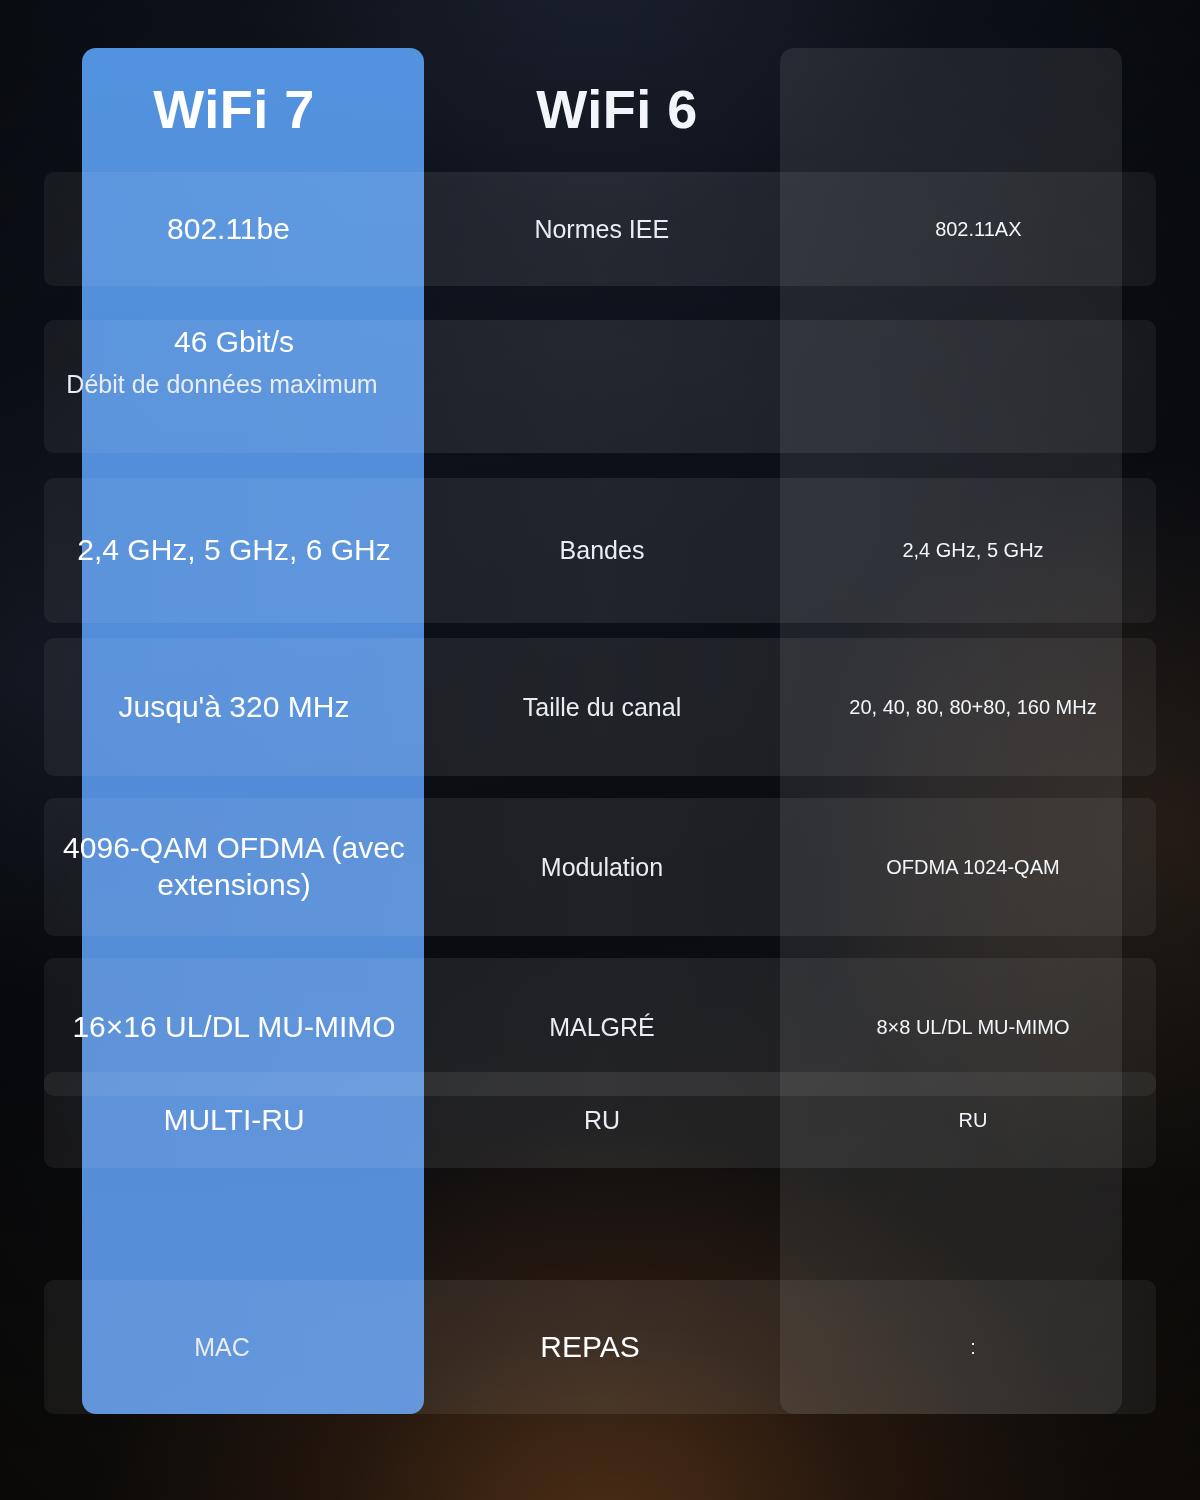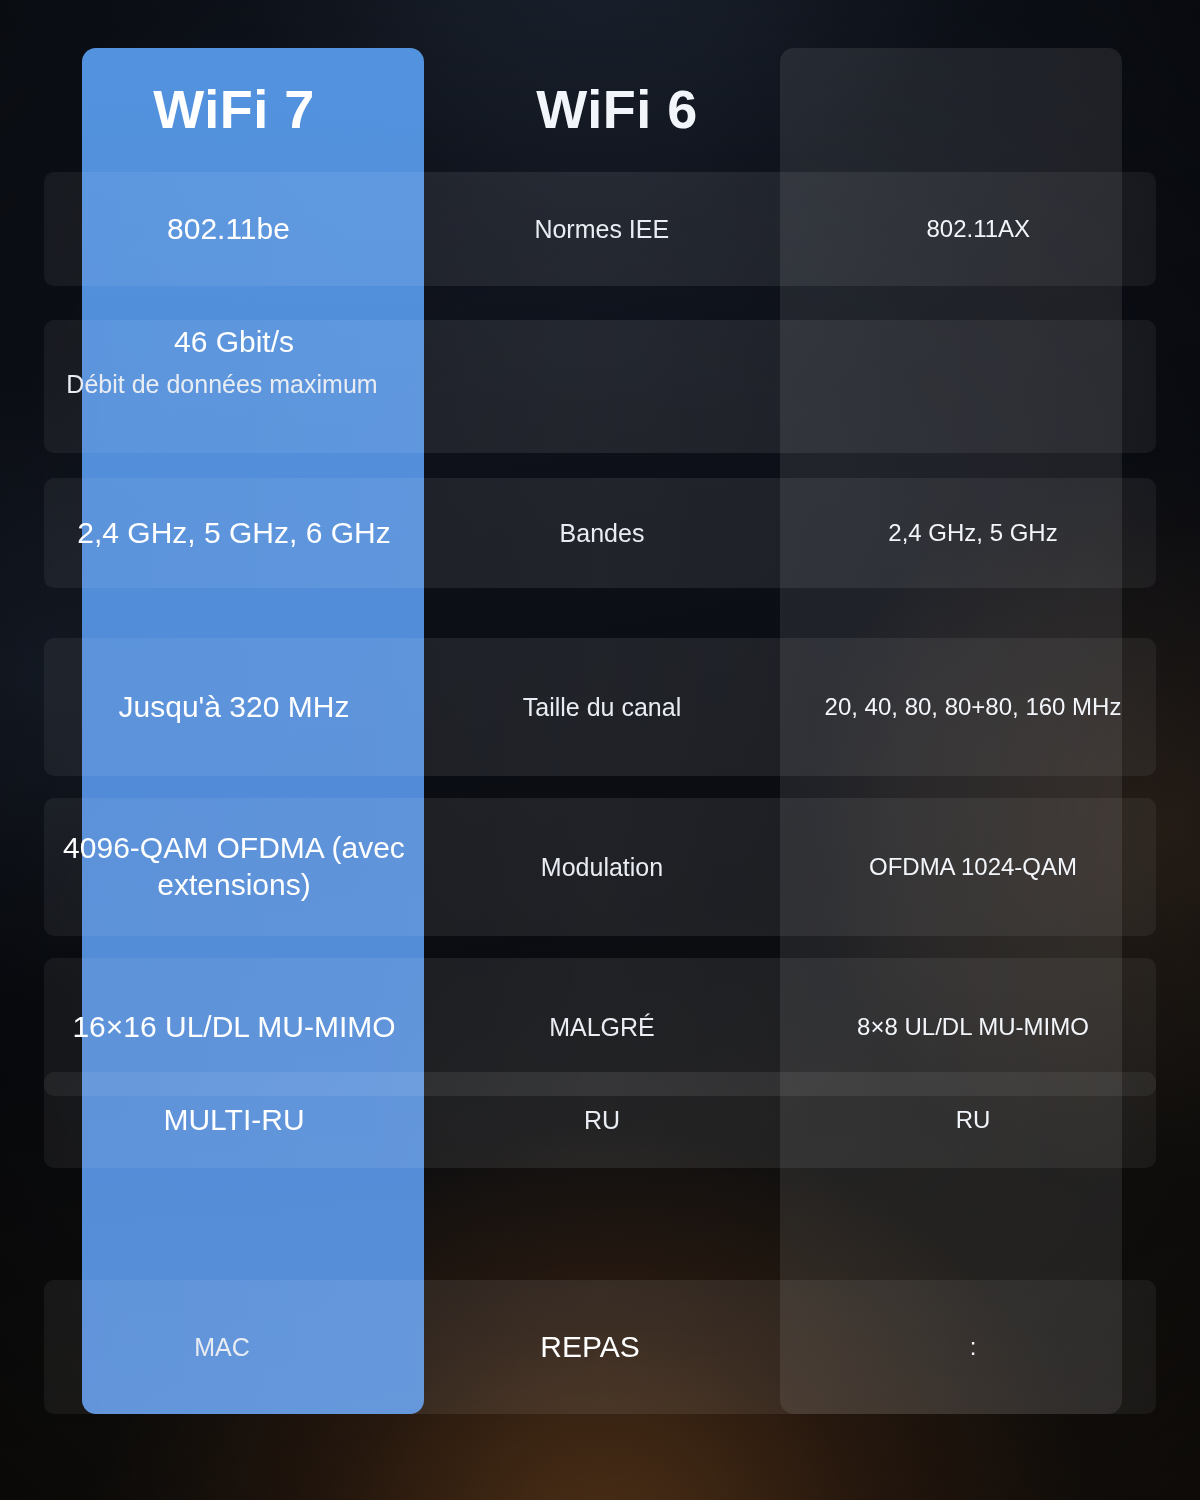--- a/index.html
+++ b/index.html
@@ -97,21 +97,21 @@
     color: #ffffff;
     padding: 4px 14px;
     line-height: 1.22;
   }
   .cell.left   { width: 380px; }
   .cell.mid    { width: 356px; }
   .cell.right  { width: 376px; padding-left: 24px; }
 
   .cell.left   { font-size: 30px; }
   .cell.mid    { font-size: 25px; color: #e9edf3; }
-  .cell.right  { font-size: 24px; color: #f2f5f9; }
+  .cell.right  { font-size: 20px; color: #f2f5f9; }
 
   .row.head .cell.left {
     font-size: 54px;
     font-weight: bold;
     letter-spacing: 0.5px;
   }
   .row.head .cell.right {
     font-size: 54px;
     font-weight: bold;
     letter-spacing: 0.5px;
@@ -147,21 +147,21 @@
       <div class="cell mid">Normes IEE</div>
       <div class="cell right">802.11AX</div>
     </div>
 
     <div class="row" style="top:272px; height:133px;flex-direction:column;">
       <div class="band"></div>
       <div class="cell left">46 Gbit/s</div>
       <div class="cell mid">Débit de données maximum</div>
     </div>
 
-    <div class="row" style="top:430px; height:110px;">
+    <div class="row" style="top:430px; height:145px;">
       <div class="band"></div>
       <div class="cell left">2,4 GHz, 5 GHz, 6 GHz</div>
       <div class="cell mid">Bandes</div>
       <div class="cell right">2,4 GHz, 5 GHz</div>
     </div>
 
     <div class="row" style="top:590px; height:138px;">
       <div class="band"></div>
       <div class="cell left">Jusqu'à 320 MHz</div>
       <div class="cell mid">Taille du canal</div>

